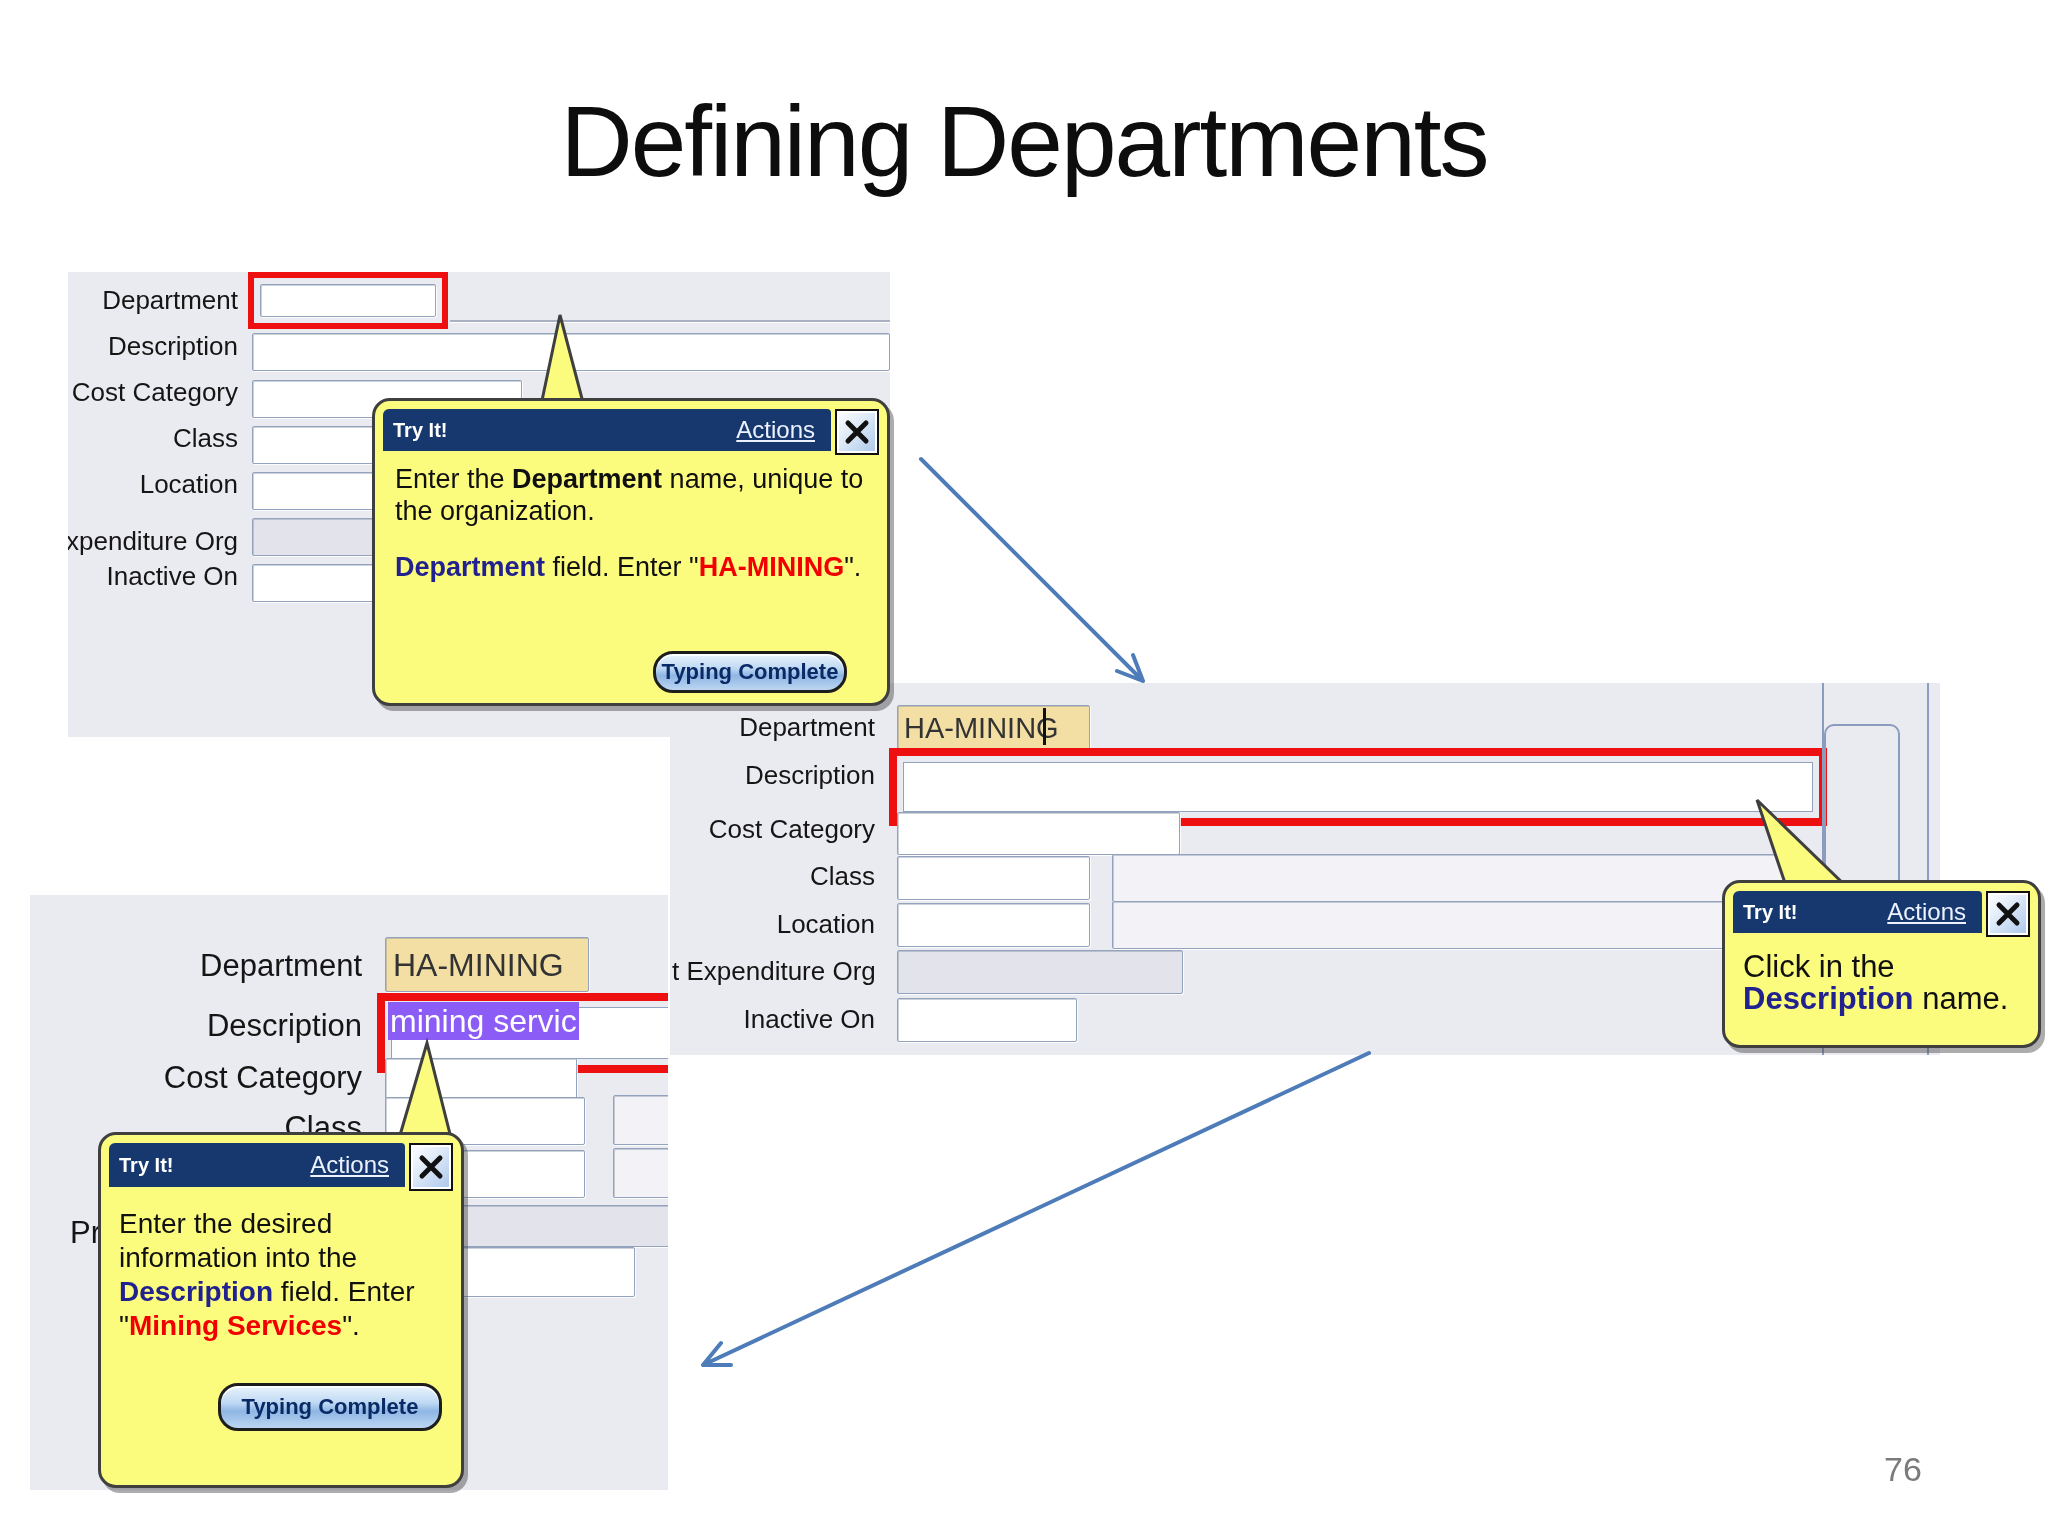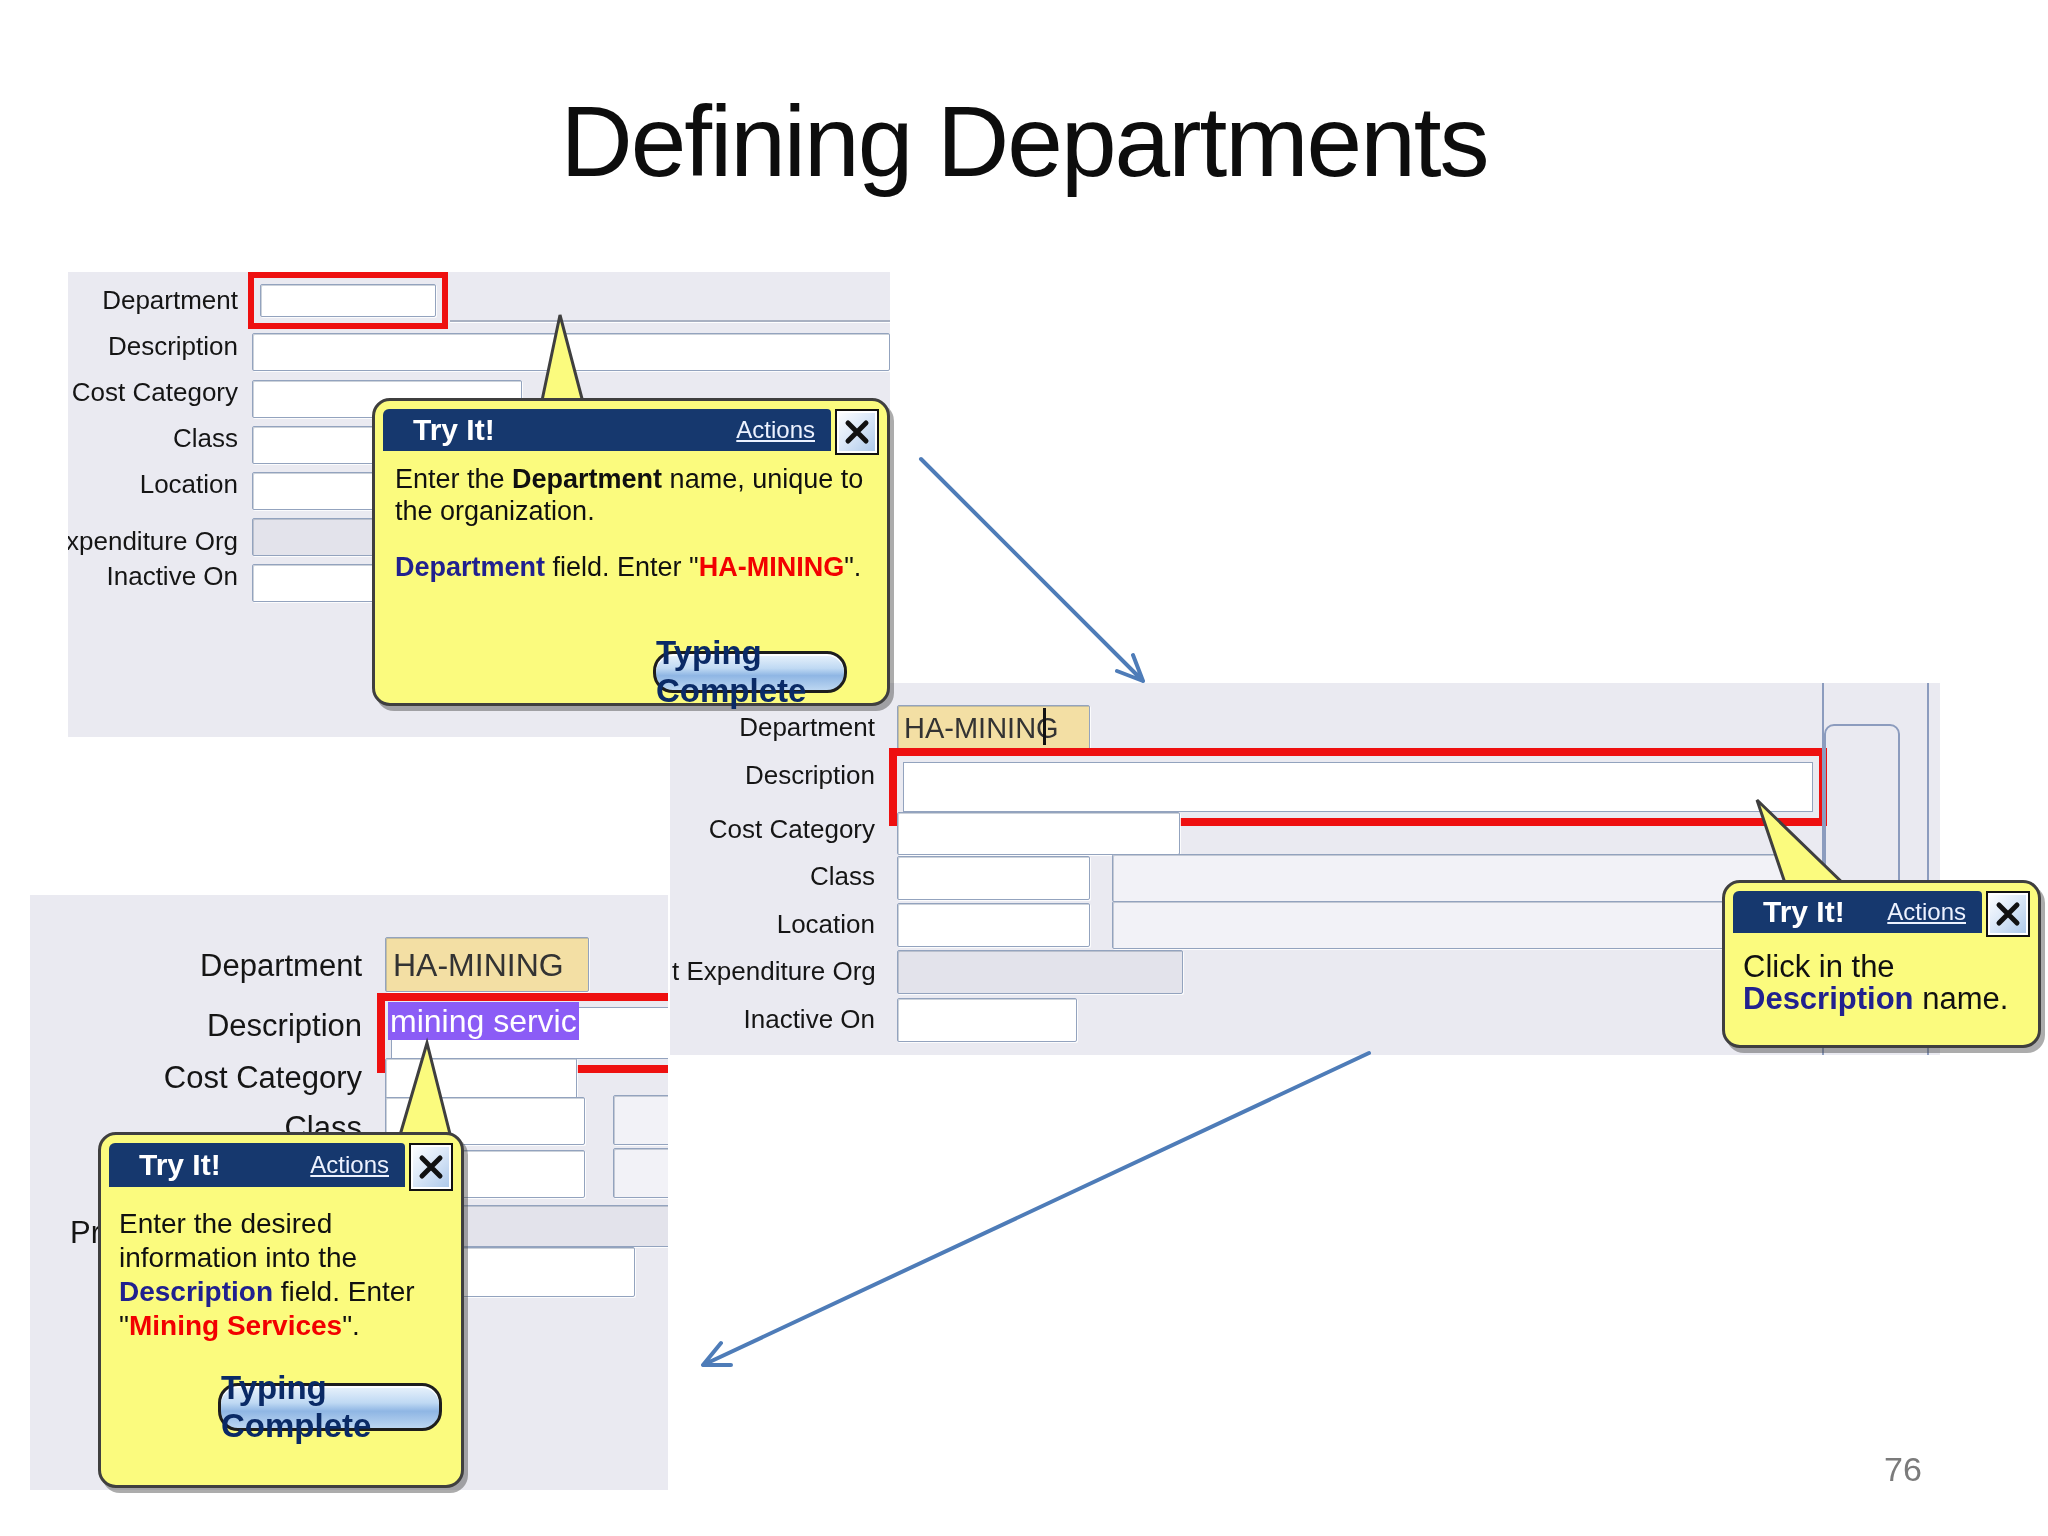--- a/index.html
+++ b/index.html
@@ -26,37 +26,37 @@
   .caret{position:absolute;width:3px;background:#111;}
   .selection{background:#8b5cf6;color:#fff;padding:1px 2px;}
   .divider{position:absolute;height:0;border-top:2px solid #A9B1C2;border-bottom:1px solid #fff;}
   .vline{position:absolute;width:2px;background:#8C9CBE;}
   .roundpane{position:absolute;border:2px solid #8C9CBE;border-radius:10px;background:transparent;}
 
   .tip{position:absolute;background:#FBFB7E;border:3px solid #3f3f3f;border-radius:18px;
        box-shadow:4px 5px 0 rgba(70,70,70,.45);}
   .tip-bar{position:absolute;left:8px;top:8px;height:42px;background:#16386E;border-radius:6px 4px 0 0;
            display:flex;align-items:center;}
-  .tip-title{color:#fff;font-weight:bold;font-size:30px;padding-left:30px;}
+  .tip-title{color:#fff;font-weight:bold;font-size:20px;padding-left:10px;}
   .tip-actions{color:#EDF2FF;font-size:24px;text-decoration:underline;margin-left:auto;padding-right:16px;cursor:pointer;}
   .xbtn{position:absolute;top:8px;width:40px;height:42px;border:2px solid #111;
         background:linear-gradient(135deg,#ffffff 0%,#DDE9F8 45%,#A9C6E9 100%);
         box-shadow:inset 0 0 0 2px #fff;display:flex;align-items:center;justify-content:center;cursor:pointer;}
   .tip-body{position:absolute;}
   .tip-body .rich-line{white-space:nowrap;}
   .seg-n{font-weight:normal;color:#101010;}
   .seg-bb{font-weight:bold;color:#101010;}
   .seg-bn{font-weight:bold;color:#21218F;}
   .seg-br{font-weight:bold;color:#F20000;}
   .rich-gap{height:24px;}
   .pillbtn{position:absolute;border:3px solid #1d1d1d;border-radius:20px;
            background:linear-gradient(#EAF3FC 0%,#BFD9F3 40%,#8FB6E4 60%,#BCD6F1 100%);
            box-shadow:inset 0 2px 0 rgba(255,255,255,.9);
            display:flex;align-items:center;justify-content:center;
-           font-weight:bold;font-size:33px;color:#0A2A66;cursor:pointer;}
+           font-weight:bold;font-size:22px;color:#0A2A66;cursor:pointer;}
   svg.overlay{position:absolute;left:0;top:0;pointer-events:none;}
 </style>
 </head>
 <body>
 
 <div class="slide">
 
   <div class="page-title">Defining Departments</div>
 
   <div class="panel f1" style="left:68px;top:272px;width:822px;height:465px;">

